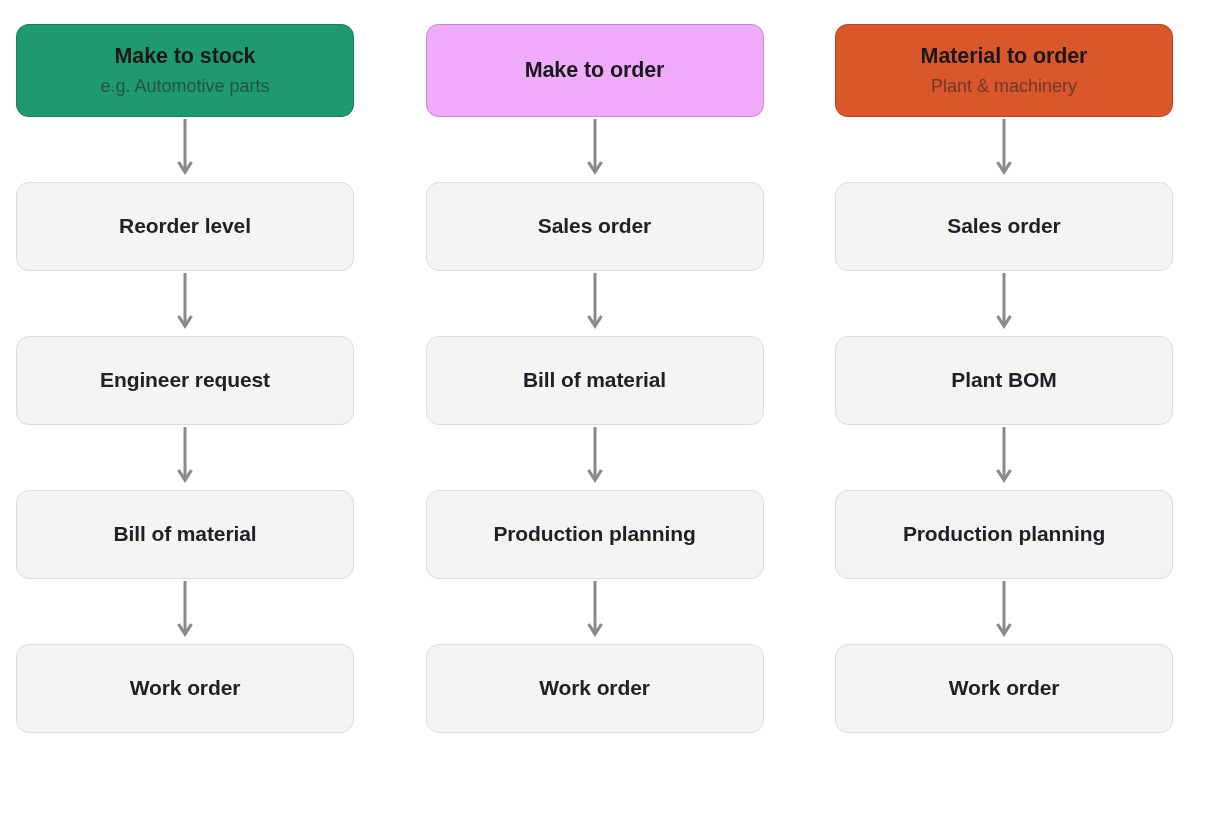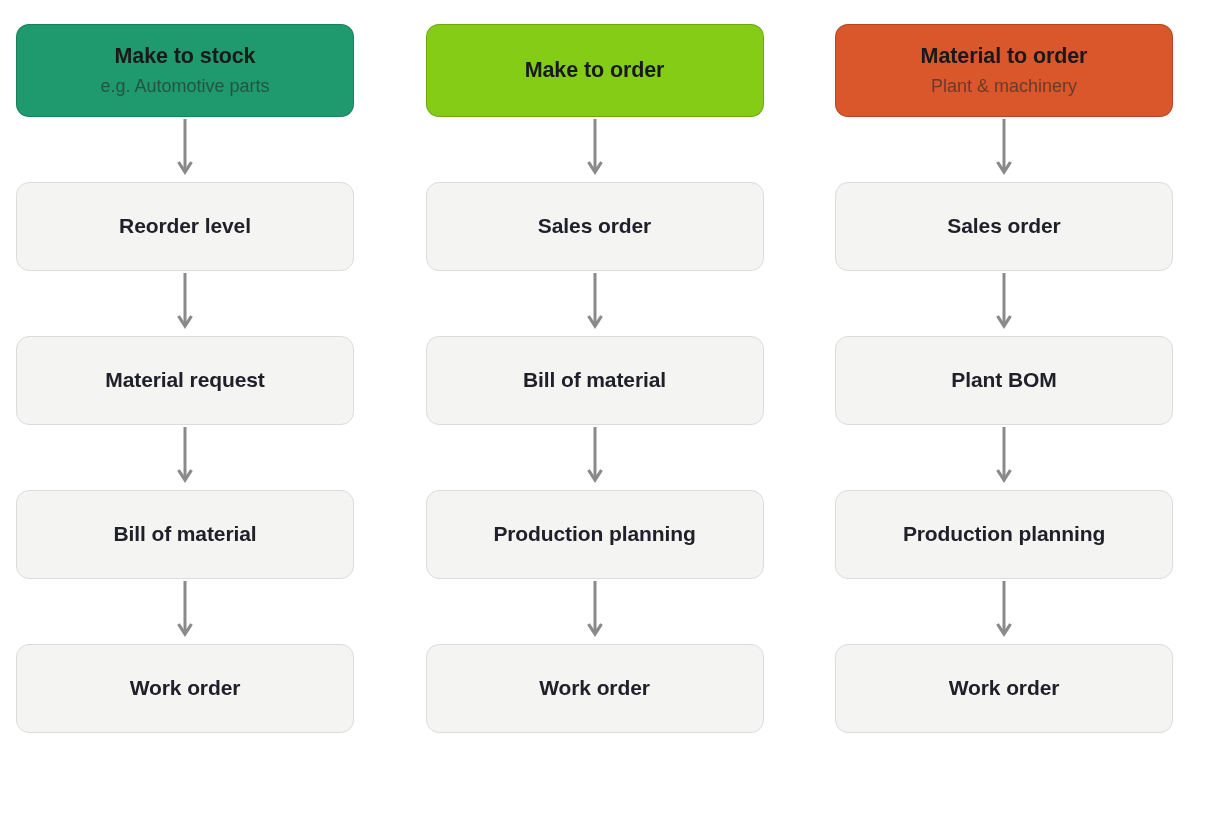--- a/index.html
+++ b/index.html
@@ -142,21 +142,21 @@
       </div>
 
       <div class="connector">
         <svg width="20" height="65" viewBox="0 0 20 65" aria-hidden="true">
           <line x1="10" y1="2" x2="10" y2="52" stroke="#8a8a8a" stroke-width="3"></line>
           <polyline points="3.5,45 10,55 16.5,45" fill="none" stroke="#8a8a8a" stroke-width="3.2"></polyline>
         </svg>
       </div>
 
       <div class="step-node">
-        <span class="step-label">Material request</span>
+        <span class="step-label">Engineer request</span>
       </div>
 
       <div class="connector">
         <svg width="20" height="65" viewBox="0 0 20 65" aria-hidden="true">
           <line x1="10" y1="2" x2="10" y2="52" stroke="#8a8a8a" stroke-width="3"></line>
           <polyline points="3.5,45 10,55 16.5,45" fill="none" stroke="#8a8a8a" stroke-width="3.2"></polyline>
         </svg>
       </div>
 
       <div class="step-node">
@@ -171,21 +171,21 @@
       </div>
 
       <div class="step-node">
         <span class="step-label">Work order</span>
       </div>
 
     </div>
 
     <div class="column">
 
-      <div class="header-node" style="background-color: #84cc16;">
+      <div class="header-node" style="background-color: #f0abfc;">
         <div class="header-title">Make to order</div>
       </div>
 
       <div class="connector">
         <svg width="20" height="65" viewBox="0 0 20 65" aria-hidden="true">
           <line x1="10" y1="2" x2="10" y2="52" stroke="#8a8a8a" stroke-width="3"></line>
           <polyline points="3.5,45 10,55 16.5,45" fill="none" stroke="#8a8a8a" stroke-width="3.2"></polyline>
         </svg>
       </div>
 

